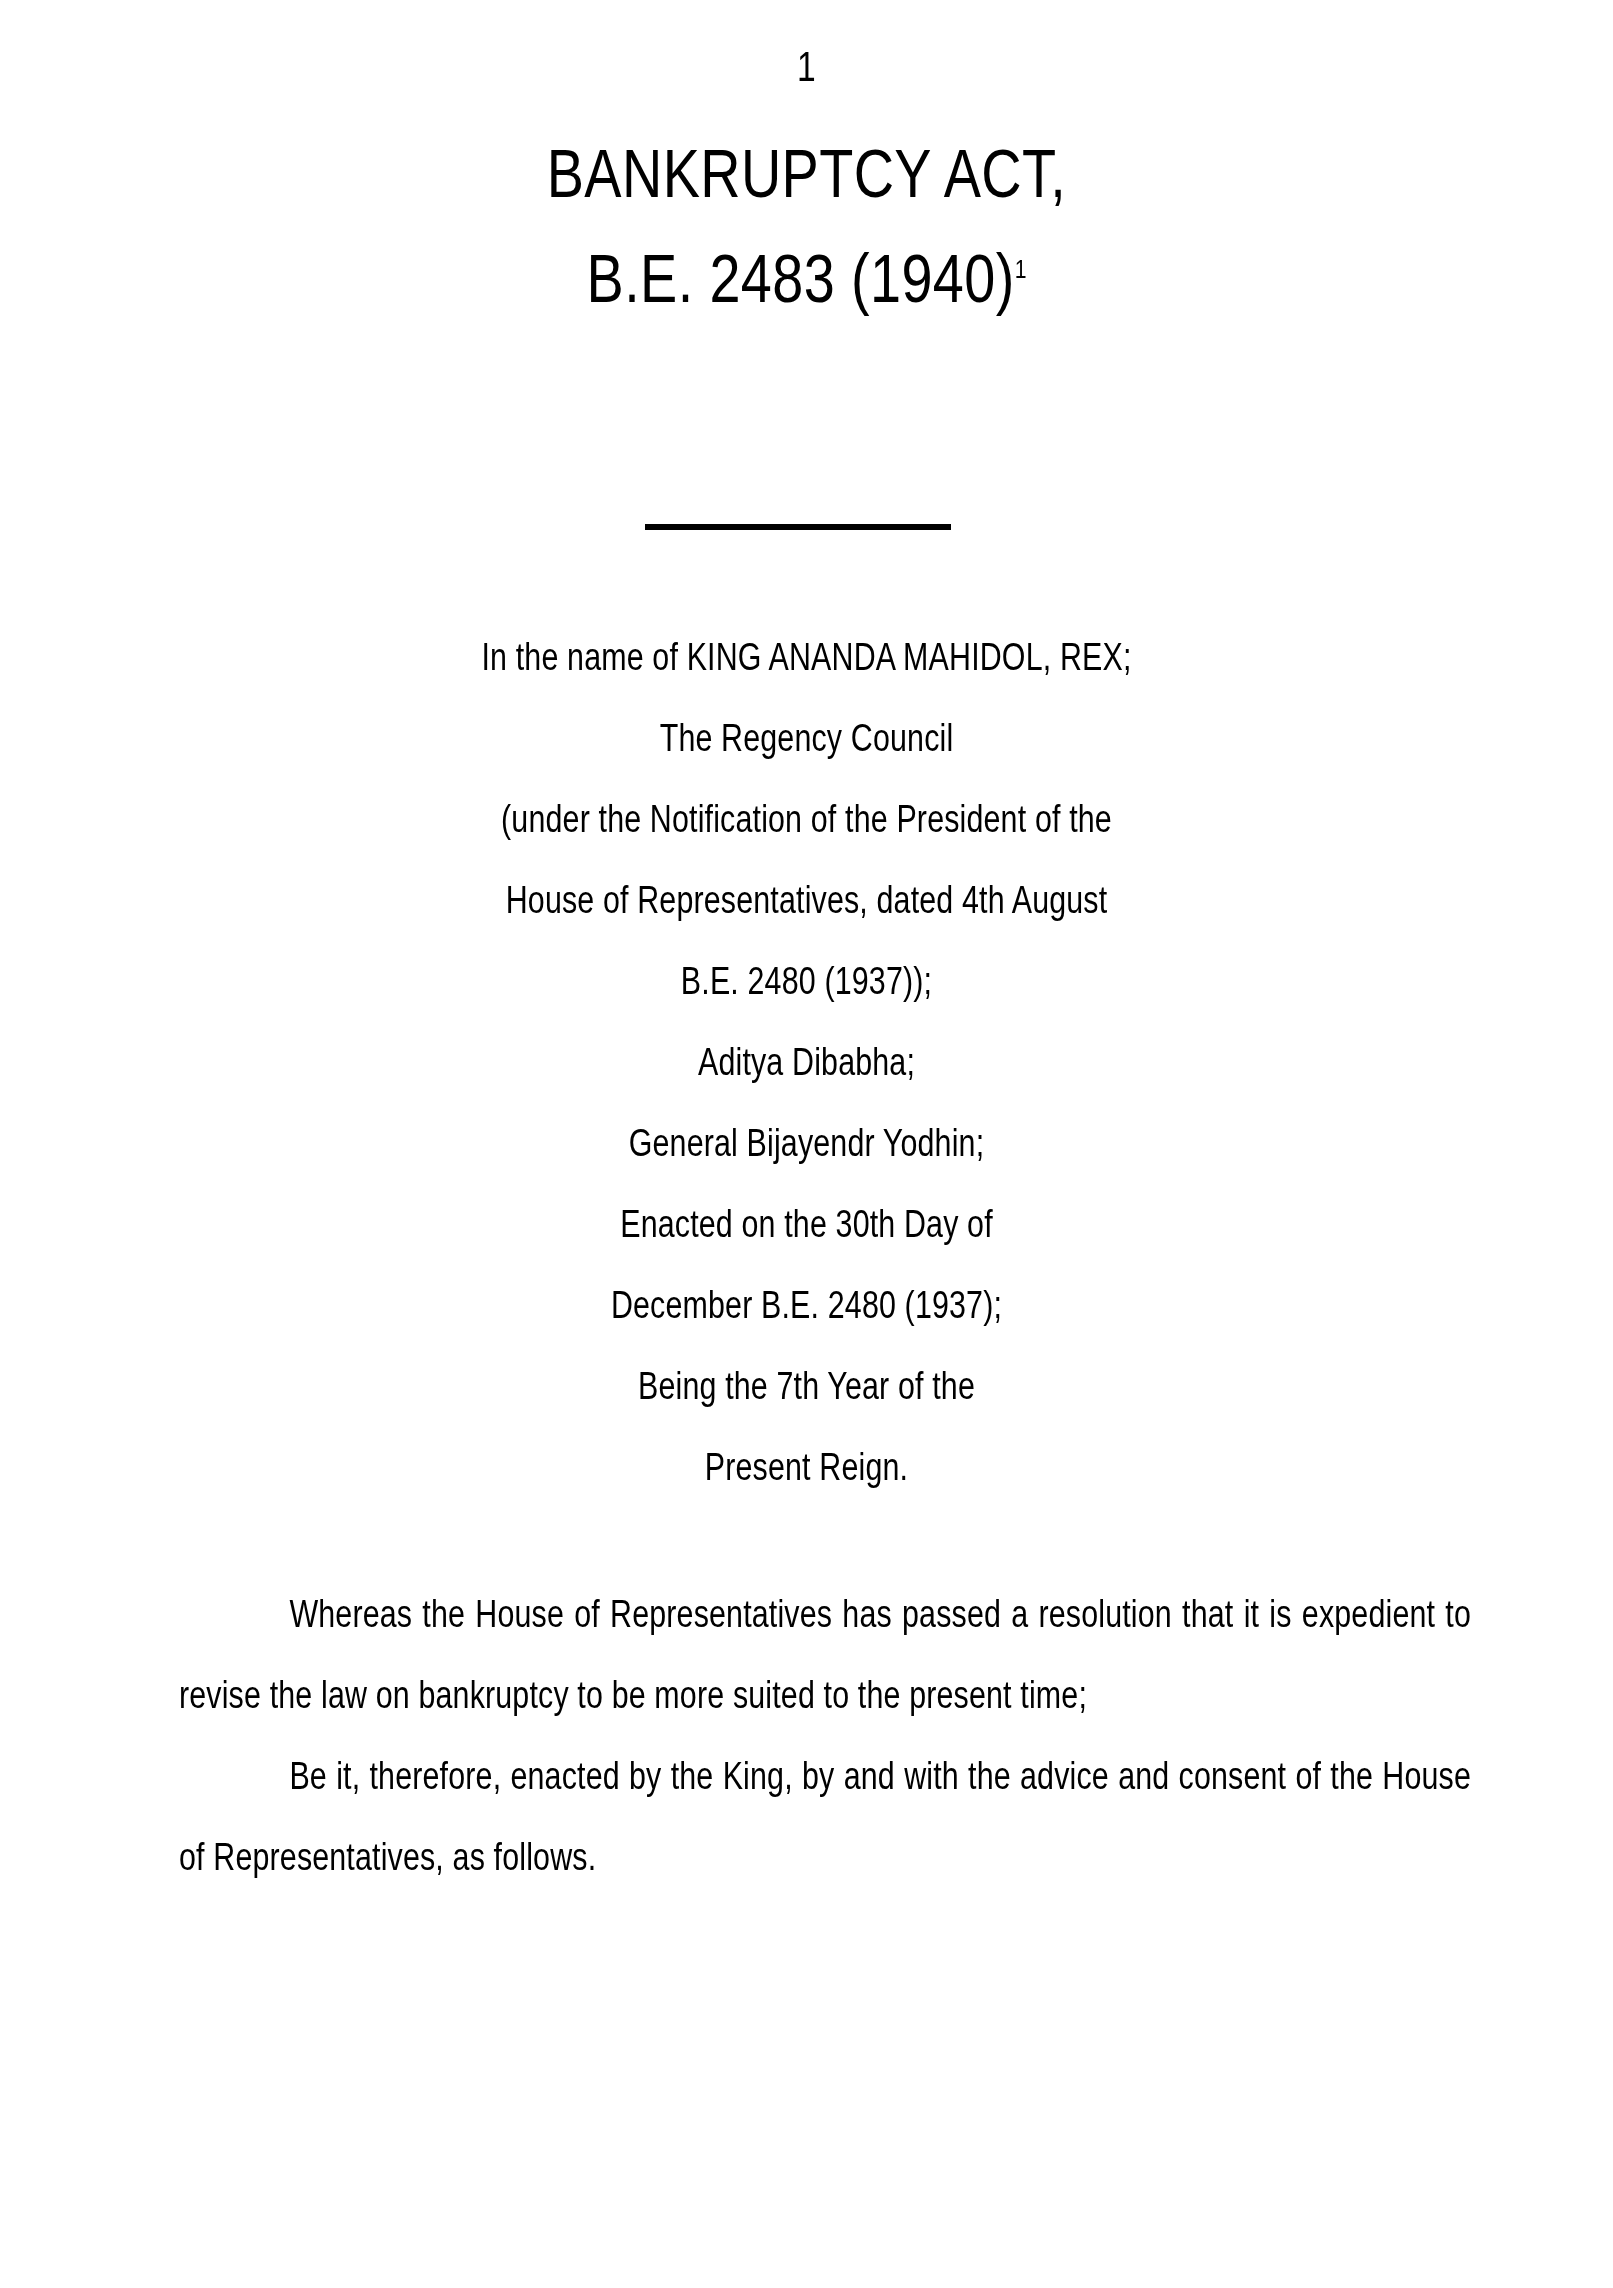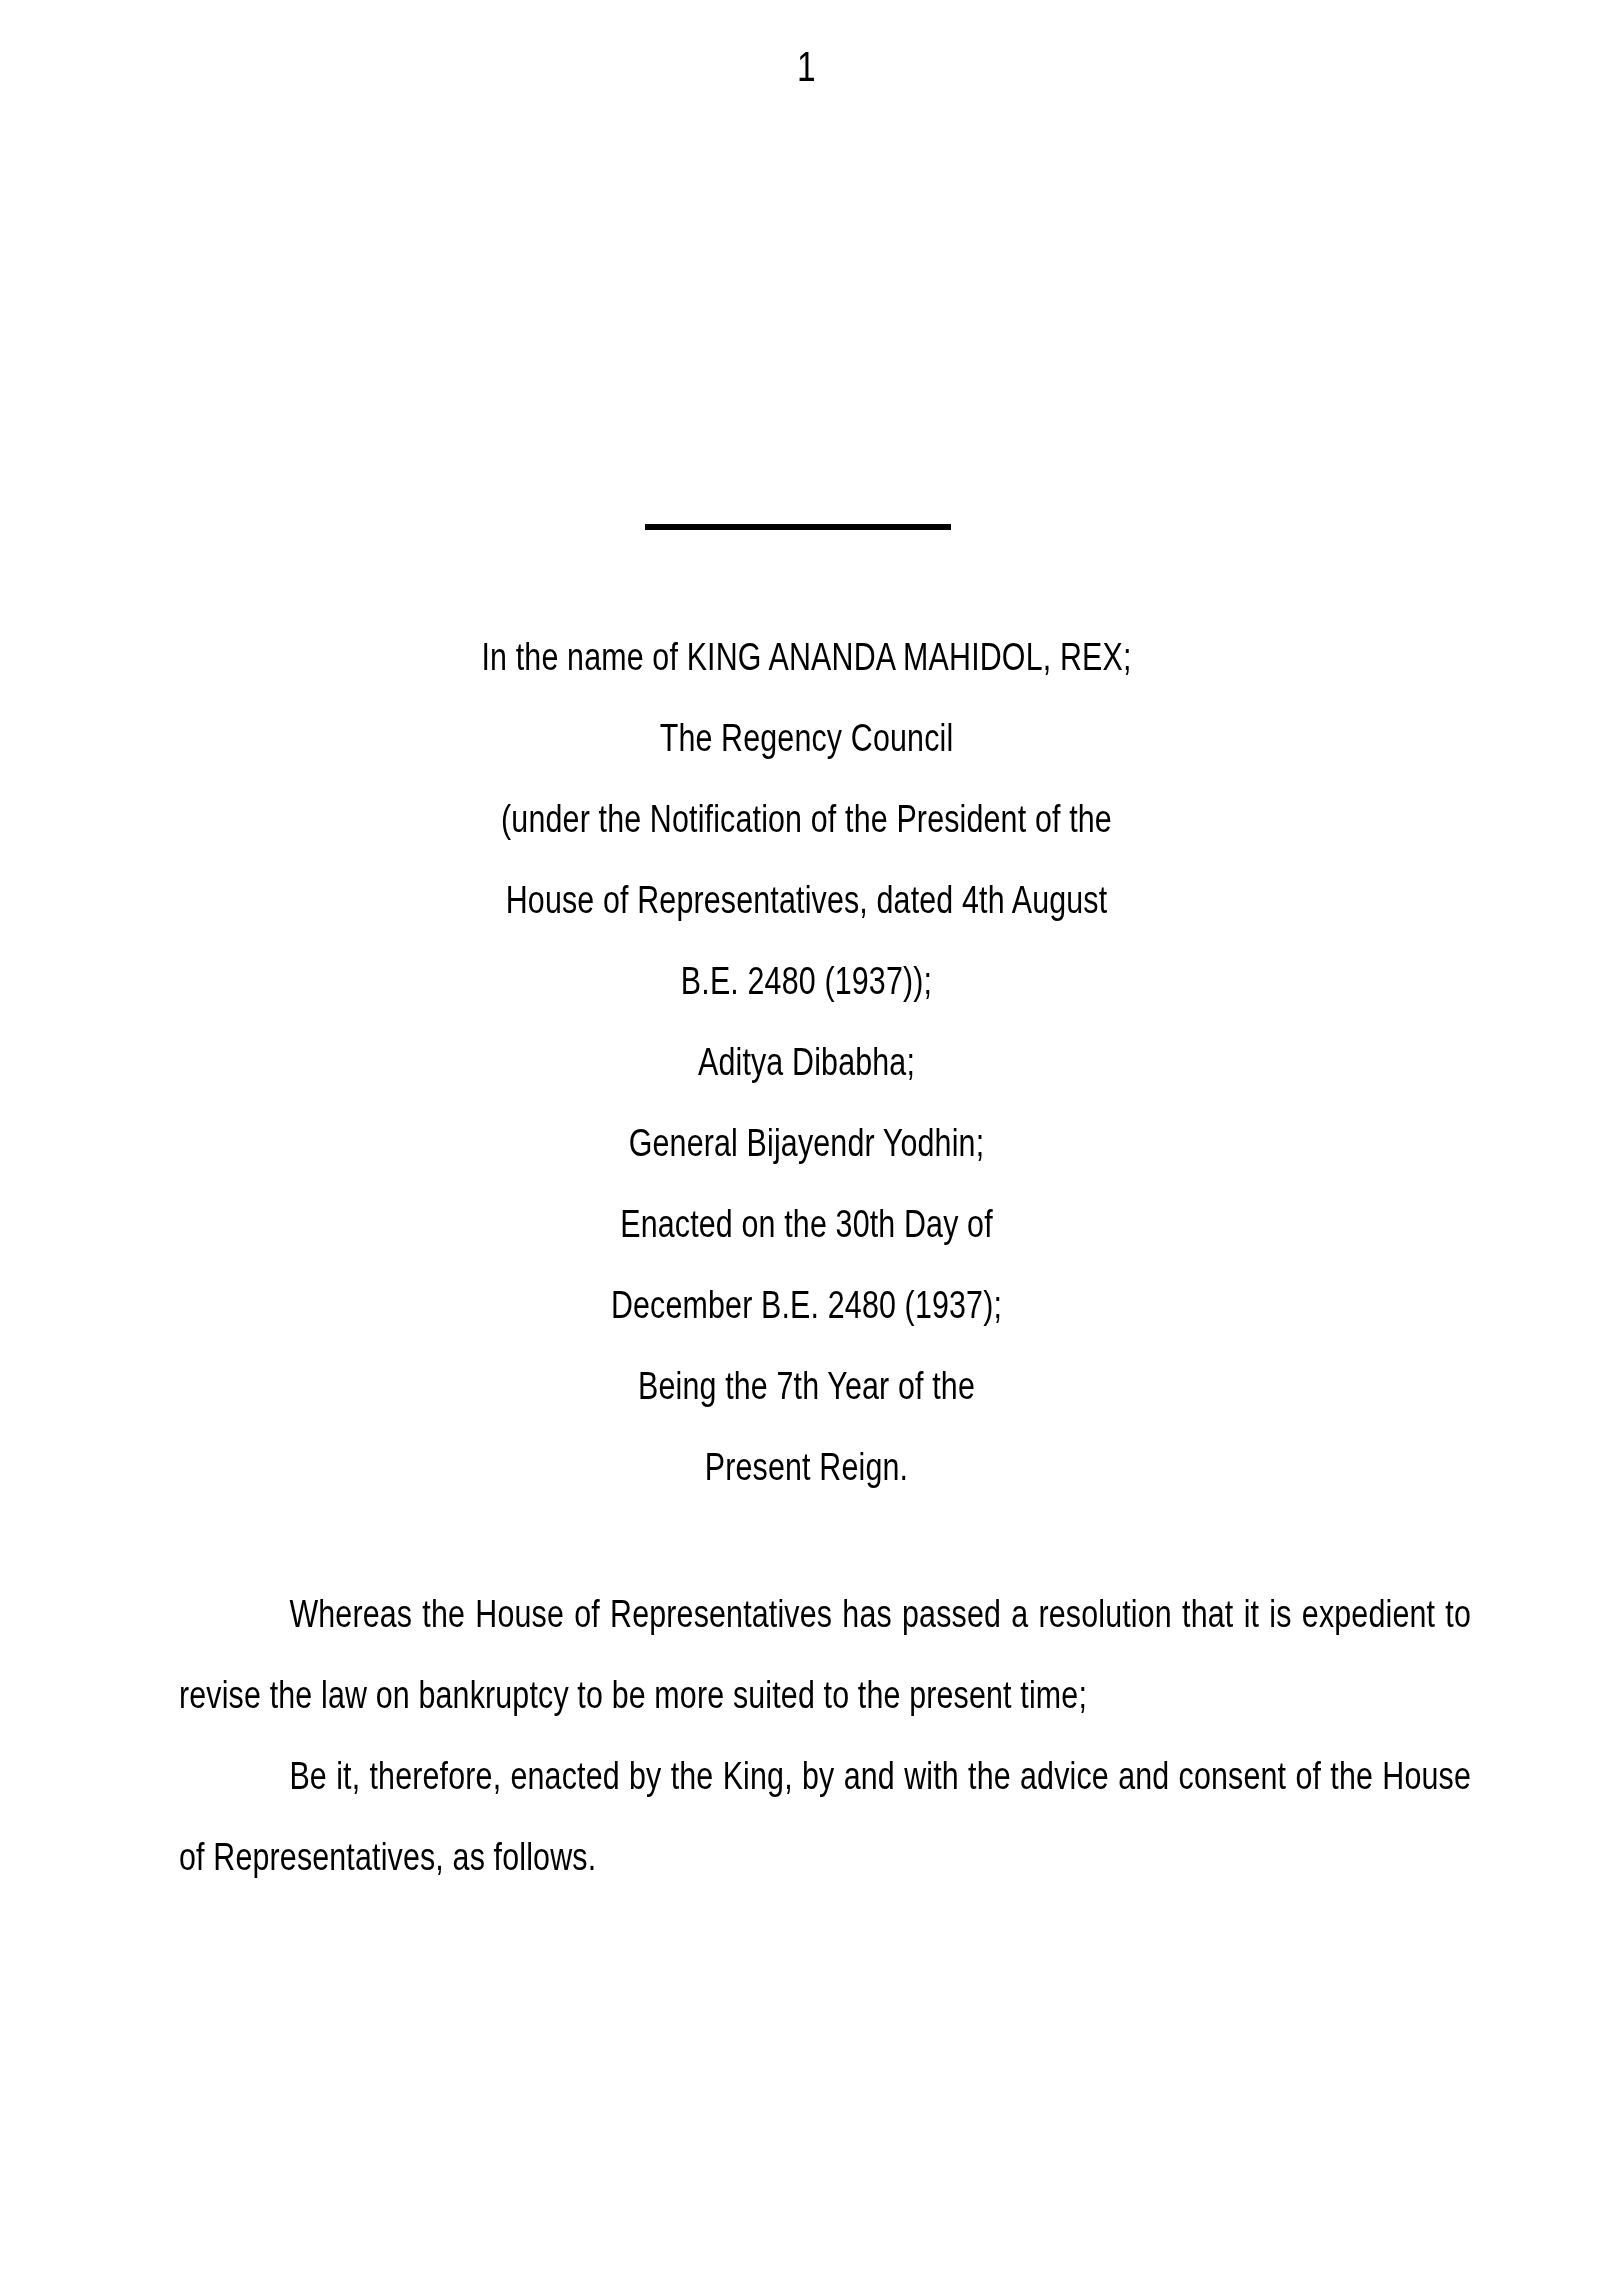--- a/index.html
+++ b/index.html
@@ -121,20 +121,26 @@
     width: 1615px;
   }
 </style>
 </head>
 <body>
 
 <div class="page">
 
   <div class="page-number">1</div>
 
+  <div class="title-block">
+    <div class="doc-title">BANKRUPTCY ACT,</div>
+    <div class="doc-subtitle">
+      <span>B.E. 2483 (1940)</span><sup class="footnote-marker">1</sup>
+    </div>
+  </div>
 
   <div class="divider-wrap">
     <span class="divider-rule"></span>
   </div>
 
   <div class="preamble">
     <div class="preamble-line">In the name of KING ANANDA MAHIDOL, REX;</div>
     <div class="preamble-line">The Regency Council</div>
     <div class="preamble-line">(under the Notification of the President of the</div>
     <div class="preamble-line">House of Representatives, dated 4th August</div>

